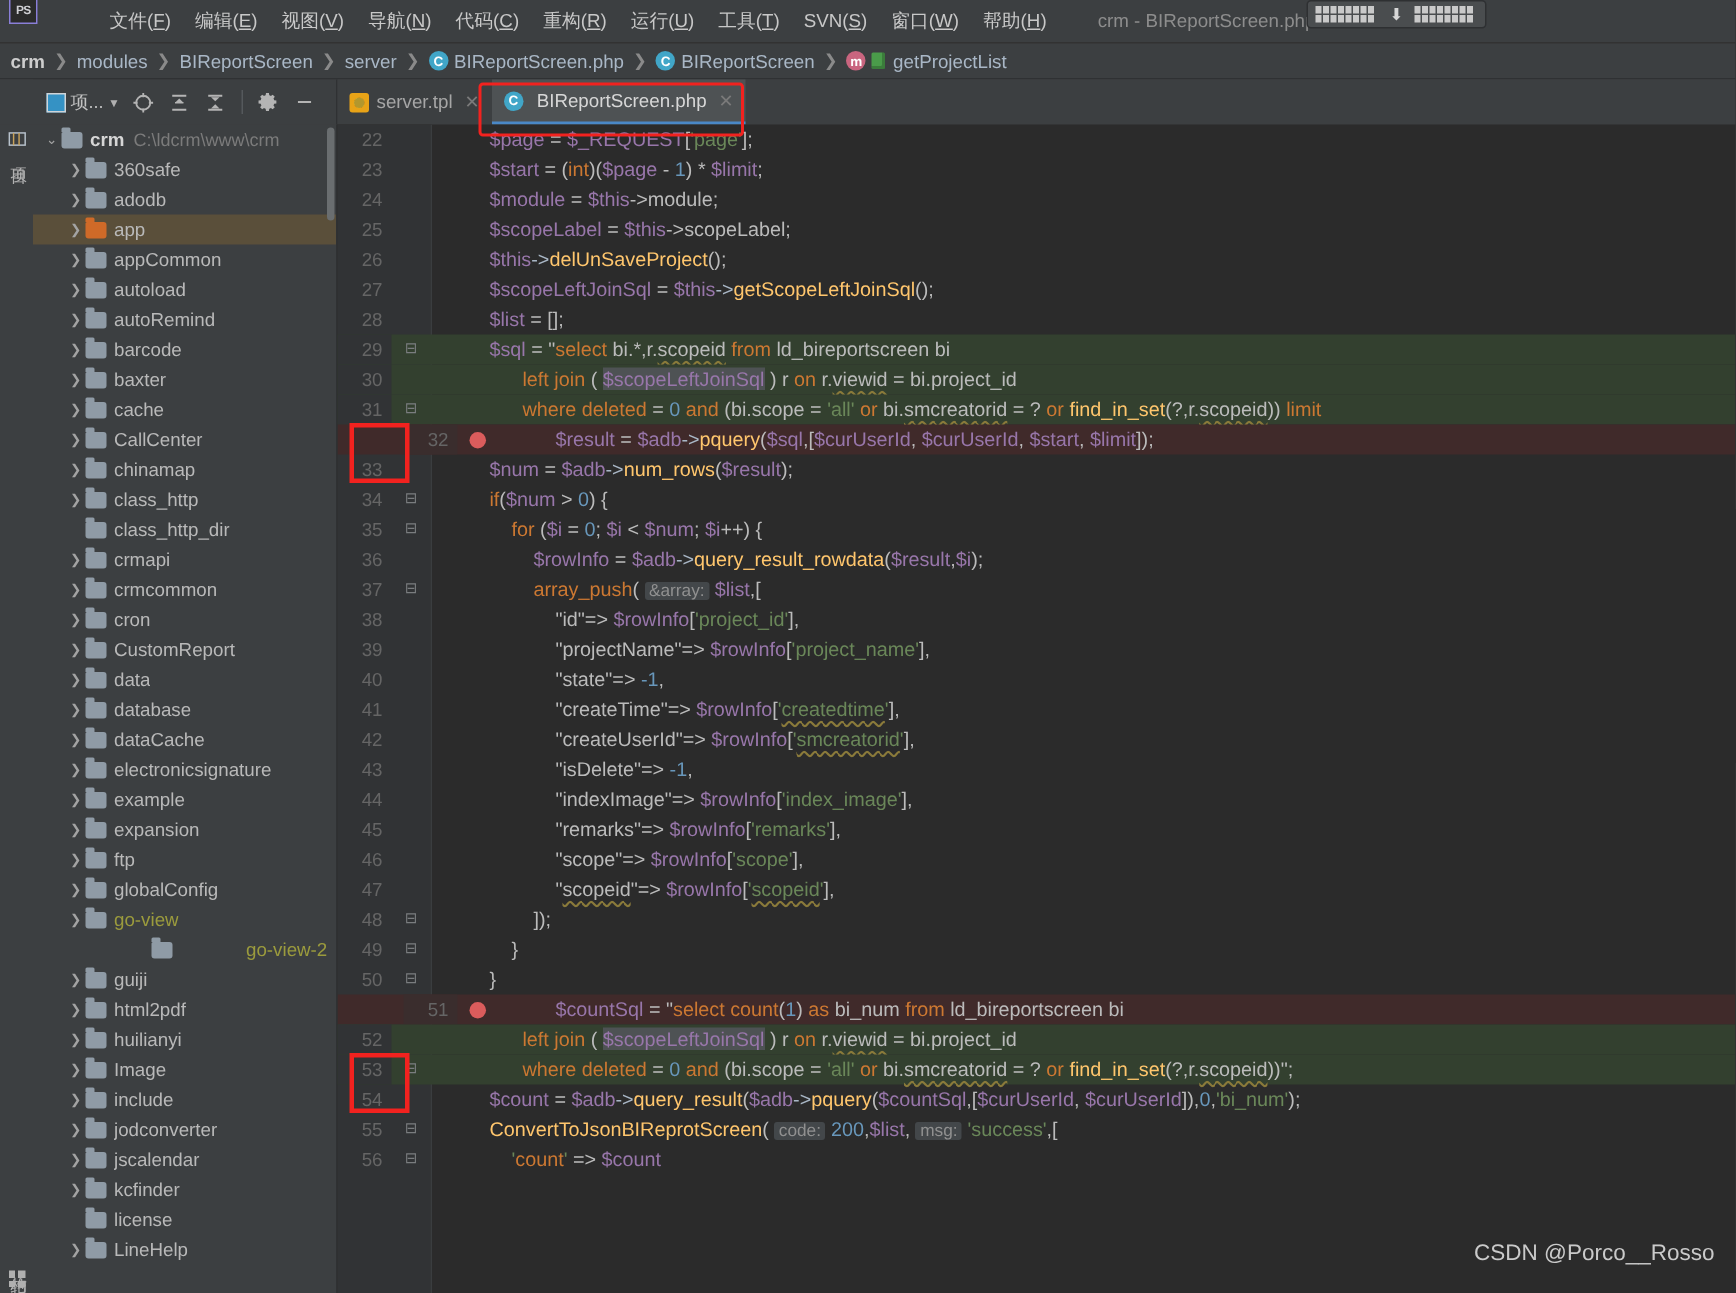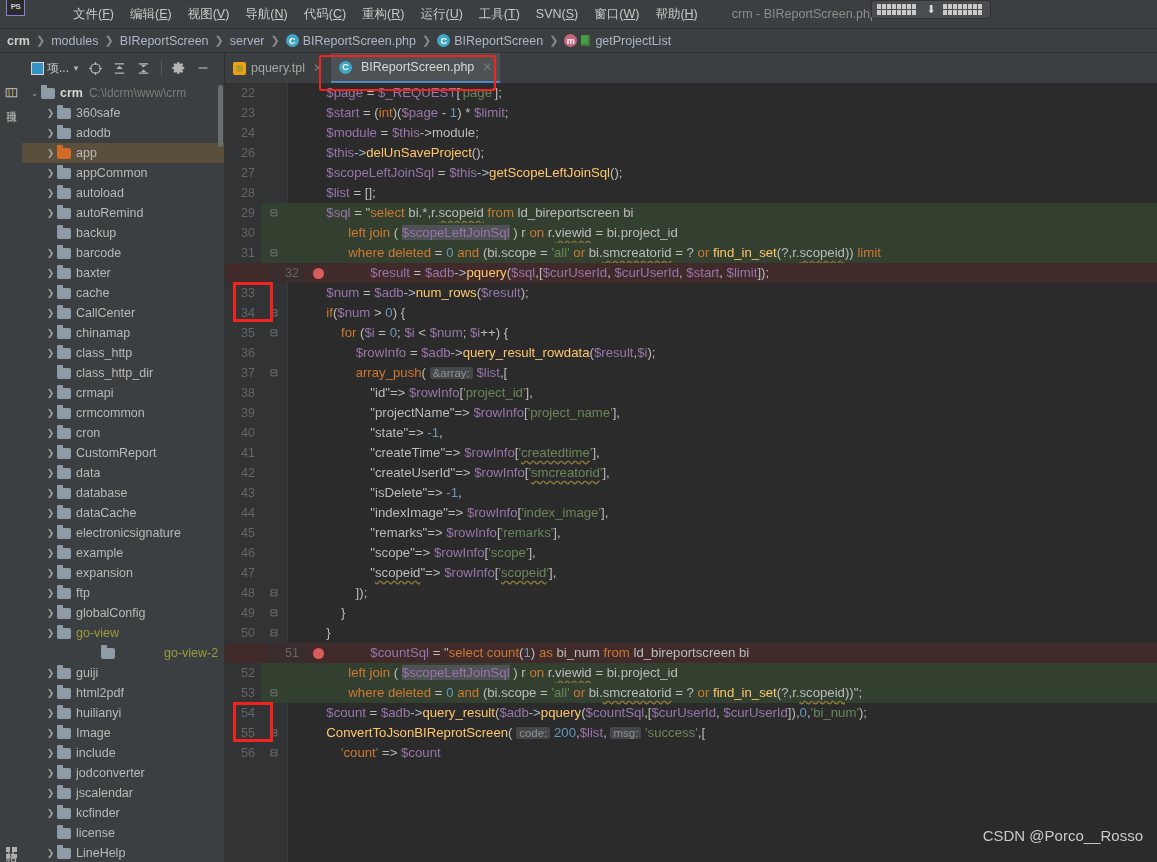--- a/index.html
+++ b/index.html
@@ -267,21 +267,21 @@
       </div>
       <div class="tbtn">
         <svg width="14" height="14" viewBox="0 0 16 16">
             <path d="M3 8h10" stroke="#b4b4b4" stroke-width="1.4"></path>
           </svg>
       </div>
     </div>
     <div class="tabs">
       <div class="tab">
         <span class="tpl-ico"></span>
-        <span>pquery.tpl</span>
+        <span>server.tpl</span>
         <span class="x">✕</span>
       </div>
       <div class="tab active">
         <span class="cicon c">C</span>
         <span>BIReportScreen.php</span>
         <span class="x">✕</span>
       </div>
     </div>
   </div>
   <div class="hl-tab"></div>
@@ -339,25 +339,20 @@
             <span class="arrow">❯</span>
             <span class="folder"></span>
             <span class="tname">autoload</span>
           </div>
           <div class="trow" style="padding-left: 22px;">
             <span class="arrow">❯</span>
             <span class="folder"></span>
             <span class="tname">autoRemind</span>
           </div>
           <div class="trow" style="padding-left: 22px;">
-            <span class="arrow"></span>
-            <span class="folder"></span>
-            <span class="tname">backup</span>
-          </div>
-          <div class="trow" style="padding-left: 22px;">
             <span class="arrow">❯</span>
             <span class="folder"></span>
             <span class="tname">barcode</span>
           </div>
           <div class="trow" style="padding-left: 22px;">
             <span class="arrow">❯</span>
             <span class="folder"></span>
             <span class="tname">baxter</span>
           </div>
           <div class="trow" style="padding-left: 22px;">
@@ -509,20 +504,21 @@
       <div class="tree-scroll"></div>
     </div>
 
     <div class="editor">
       <div class="gutterbg"></div>
       <div class="gutline"></div>
       <div class="code" id="code-lines">
           <div class="ln"><span class="num">22</span><span class="gut"></span><span class="txt">        <span class="v">$page</span> = <span class="v">$_REQUEST</span>[<span class="str">'page'</span>];</span></div>
           <div class="ln"><span class="num">23</span><span class="gut"></span><span class="txt">        <span class="v">$start</span> = (<span class="kw">int</span>)(<span class="v">$page</span> - <span class="num2">1</span>) * <span class="v">$limit</span>;</span></div>
           <div class="ln"><span class="num">24</span><span class="gut"></span><span class="txt">        <span class="v">$module</span> = <span class="v">$this</span>-&gt;module;</span></div>
+          <div class="ln"><span class="num">25</span><span class="gut"></span><span class="txt">        <span class="v">$scopeLabel</span> = <span class="v">$this</span>-&gt;scopeLabel;</span></div>
           <div class="ln"><span class="num">26</span><span class="gut"></span><span class="txt">        <span class="v">$this</span><span class="pn">-&gt;</span><span class="fn"><span class="fn">delUnSaveProject</span></span>();</span></div>
           <div class="ln"><span class="num">27</span><span class="gut"></span><span class="txt">        <span class="v">$scopeLeftJoinSql</span> = <span class="v">$this</span><span class="pn">-&gt;</span><span class="fn"><span class="fn">getScopeLeftJoinSql</span></span>();</span></div>
           <div class="ln"><span class="num">28</span><span class="gut"></span><span class="txt">        <span class="v">$list</span> = [];</span></div>
           <div class="ln hl-green"><span class="num">29</span><span class="gut"><span class="fold">⊟</span></span><span class="txt">        <span class="v">$sql</span> = "<span class="kw">select</span> bi.*,r.<span class="wavy">scopeid</span> <span class="kw">from</span> ld_bireportscreen bi</span></div>
           <div class="ln hl-green"><span class="num">30</span><span class="gut"></span><span class="txt">              <span class="kw">left</span> <span class="kw">join</span> ( <span class="hlvar"><span class="v">$scopeLeftJoinSql</span></span> ) r <span class="kw">on</span> r.<span class="wavy">viewid</span> = bi.project_id</span></div>
           <div class="ln hl-green"><span class="num">31</span><span class="gut"><span class="fold">⊟</span></span><span class="txt">              <span class="kw">where</span> <span class="kw">deleted</span> = <span class="num2">0</span> <span class="kw">and</span> (bi.scope = <span class="str">'all'</span> <span class="kw">or</span> bi.<span class="wavy">smcreatorid</span> = ? <span class="kw">or</span> <span class="kw"><span class="fn">find_in_set</span></span>(?,r.<span class="wavy">scopeid</span>)) <span class="kw">limit</span></span></div>
           <div class="ln hl-red"><span class="num">32</span><span class="gut"><span class="bp"></span></span><span class="txt">        <span class="v">$result</span> = <span class="v">$adb</span><span class="pn">-&gt;</span><span class="fn"><span class="fn">pquery</span></span>(<span class="v">$sql</span>,[<span class="v">$curUserId</span>, <span class="v">$curUserId</span>, <span class="v">$start</span>, <span class="v">$limit</span>]);</span></div>
           <div class="ln"><span class="num">33</span><span class="gut"></span><span class="txt">        <span class="v">$num</span> = <span class="v">$adb</span><span class="pn">-&gt;</span><span class="fn"><span class="fn">num_rows</span></span>(<span class="v">$result</span>);</span></div>
           <div class="ln"><span class="num">34</span><span class="gut"><span class="fold">⊟</span></span><span class="txt">        <span class="kw">if</span>(<span class="v">$num</span> &gt; <span class="num2">0</span>) {</span></div>
           <div class="ln"><span class="num">35</span><span class="gut"><span class="fold">⊟</span></span><span class="txt">            <span class="kw">for</span> (<span class="v">$i</span> = <span class="num2">0</span>; <span class="v">$i</span> &lt; <span class="v">$num</span>; <span class="v">$i</span>++) {</span></div>

